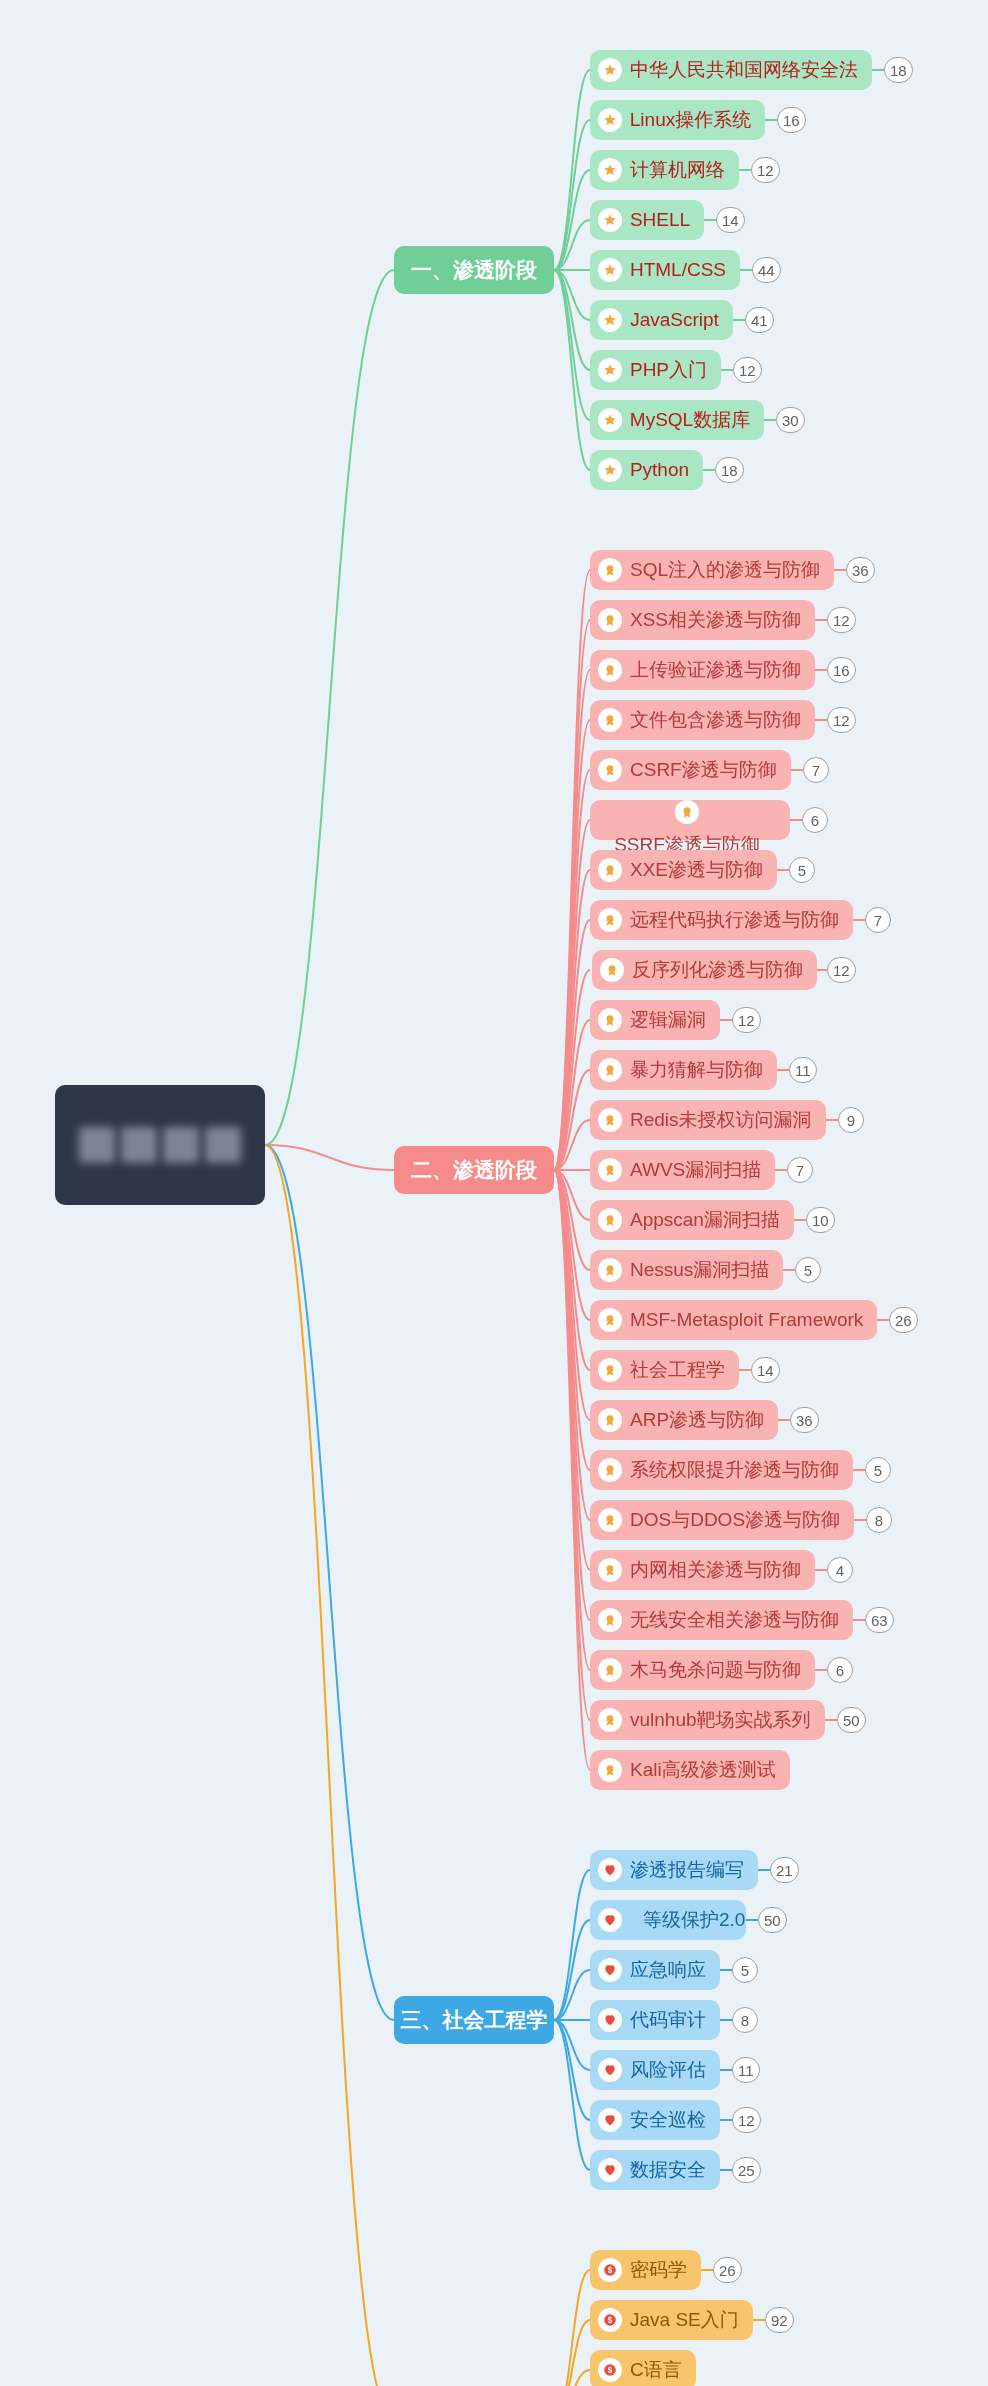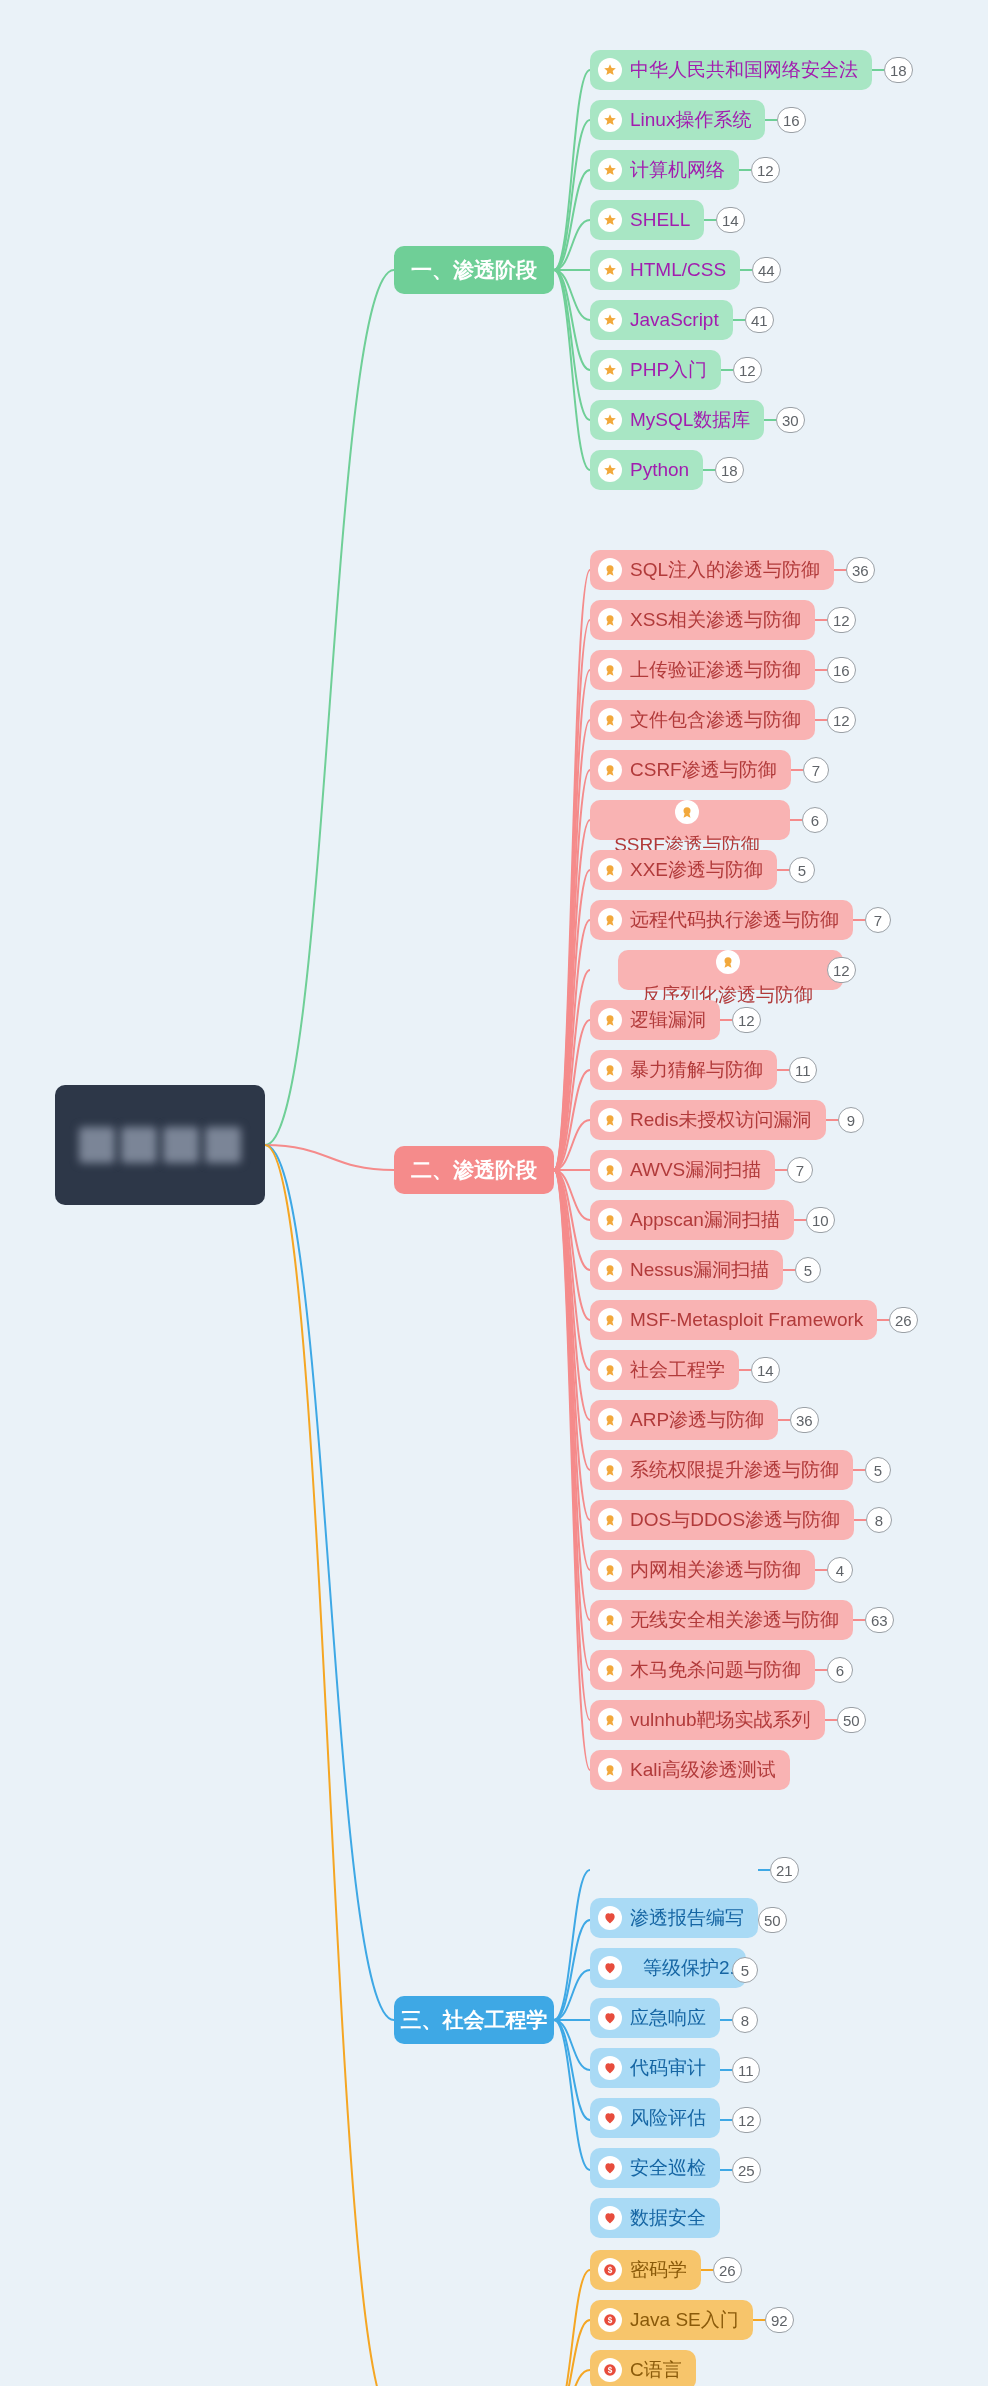--- a/index.html
+++ b/index.html
@@ -84,27 +84,27 @@
     background: #fff;
     font-size: 15px;
     color: #5f6368;
     display: flex;
     align-items: center;
     justify-content: center;
     padding: 0 5px;
   }
   
   .green-cat  { background: #6fcf97; }
-  .green-leaf { background: #a8e6c4; color: #a21caf; }
+  .green-leaf { background: #a8e6c4; color: #b91c1c; justify-content: center; }
   .green-leaf .icon { color: #f2a83b; }
   .pink-cat   { background: #f58b8b; }
   .pink-leaf  { background: #f9b3b3; color: #b13a3a; }
   .pink-leaf .icon { color: #f2a83b; }
   .blue-cat   { background: #3ea8e5; }
-  .blue-leaf  { background: #a9daf5; color: #1565a3; margin-top: 48px; }
+  .blue-leaf  { background: #a9daf5; color: #1565a3; }
   .blue-leaf .icon { color: #e74c3c; }
   .orange-leaf{ background: #f7c56b; color: #8a5a0a; }
   .orange-leaf .icon { color: #e74c3c; }
 </style>
 </head>
 <body>
 
 <svg class="connectors" id="svg-layer">
     <path d="M 265 1145 C 329.5 1145 329.5 270 394 270" stroke="#6fcf97" stroke-width="2" fill="none"></path>
     <path d="M 554 270 C 572 270 572 70 590 70" stroke="#6fcf97" stroke-width="2" fill="none"></path>
@@ -373,21 +373,21 @@
     <div class="leaf-node pink-leaf" style="left: 590px; top: 900px; width: 263px;">
       <span class="icon">
         <svg viewBox="0 0 24 24">
           <circle cx="12" cy="10" r="6" fill="currentColor"></circle>
           <path fill="currentColor" d="M8 15l-2 7 6-3 6 3-2-7z"></path>
         </svg>
       </span>
       <span>远程代码执行渗透与防御</span>
     </div>
     <div class="count-badge" style="left: 865px; top: 907px;">7</div>
-    <div class="leaf-node pink-leaf" style="left: 618px; top: 950px; width: 225px; flex-direction: column;">
+    <div class="leaf-node pink-leaf" style="left: 592px; top: 950px; width: 225px;">
       <span class="icon">
         <svg viewBox="0 0 24 24">
           <circle cx="12" cy="10" r="6" fill="currentColor"></circle>
           <path fill="currentColor" d="M8 15l-2 7 6-3 6 3-2-7z"></path>
         </svg>
       </span>
       <span>反序列化渗透与防御</span>
     </div>
     <div class="count-badge" style="left: 827px; top: 957px;">12</div>
     <div class="leaf-node pink-leaf" style="left: 590px; top: 1000px; width: 130px;">

